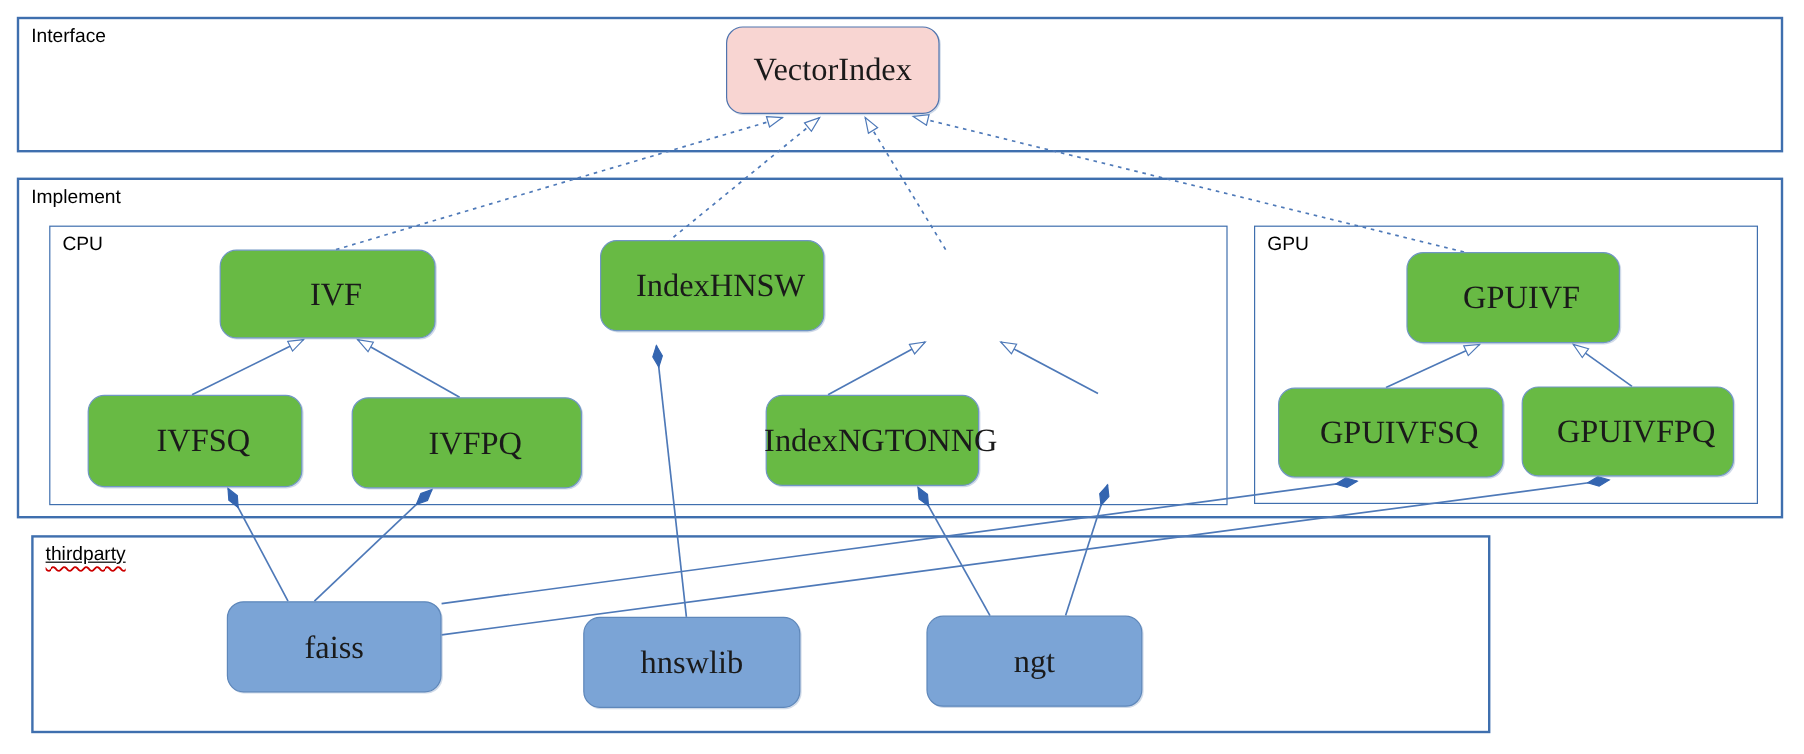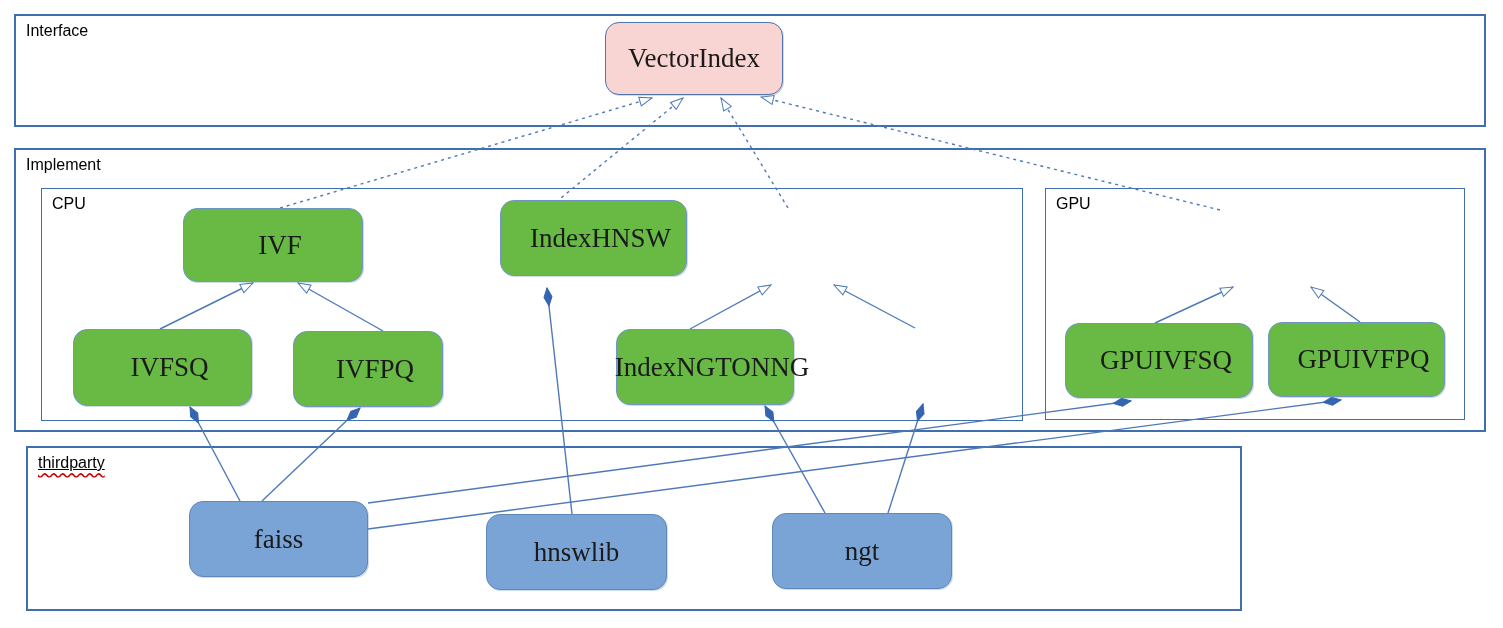--- a/index.html
+++ b/index.html
@@ -96,25 +96,26 @@
 
   <div class="node pink" style="left:605px;top:22px;width:178px;height:73px;">VectorIndex</div>
 
   <div class="node green" style="left:183px;top:208px;width:180px;height:74px;">IVF</div>
 
   <div class="node green" style="left:456px;top:200px;width:187px;height:76px;margin-left:44px;">IndexHNSW</div>
 
 
   <div class="node green" style="left:73px;top:329px;width:179px;height:77px;">IVFSQ</div>
 
-  <div class="node green" style="left:293px;top:331px;width:150px;height:76px;">IVFPQ</div>
+  <div class="node green" style="left:293px;top:331px;width:192px;height:76px;">IVFPQ</div>
 
-  <div class="node green" style="left:616px;top:329px;width:178px;height:76px;">IndexNGTONNG</div>
+  <div class="node green" style="left:638px;top:329px;width:178px;height:76px;">IndexNGTONNG</div>
 
 
+  <div class="node green" style="left:1172px;top:210px;width:178px;height:76px;">GPUIVF</div>
 
   <div class="node green" style="left:1065px;top:323px;width:188px;height:75px;">GPUIVFSQ</div>
 
   <div class="node green" style="left:1268px;top:322px;width:177px;height:75px;">GPUIVFPQ</div>
 
   <div class="node blue" style="left:189px;top:501px;width:179px;height:76px;">faiss</div>
 
   <div class="node blue" style="left:486px;top:514px;width:181px;height:76px;">hnswlib</div>
 
   <div class="node blue" style="left:772px;top:513px;width:180px;height:76px;">ngt</div>

